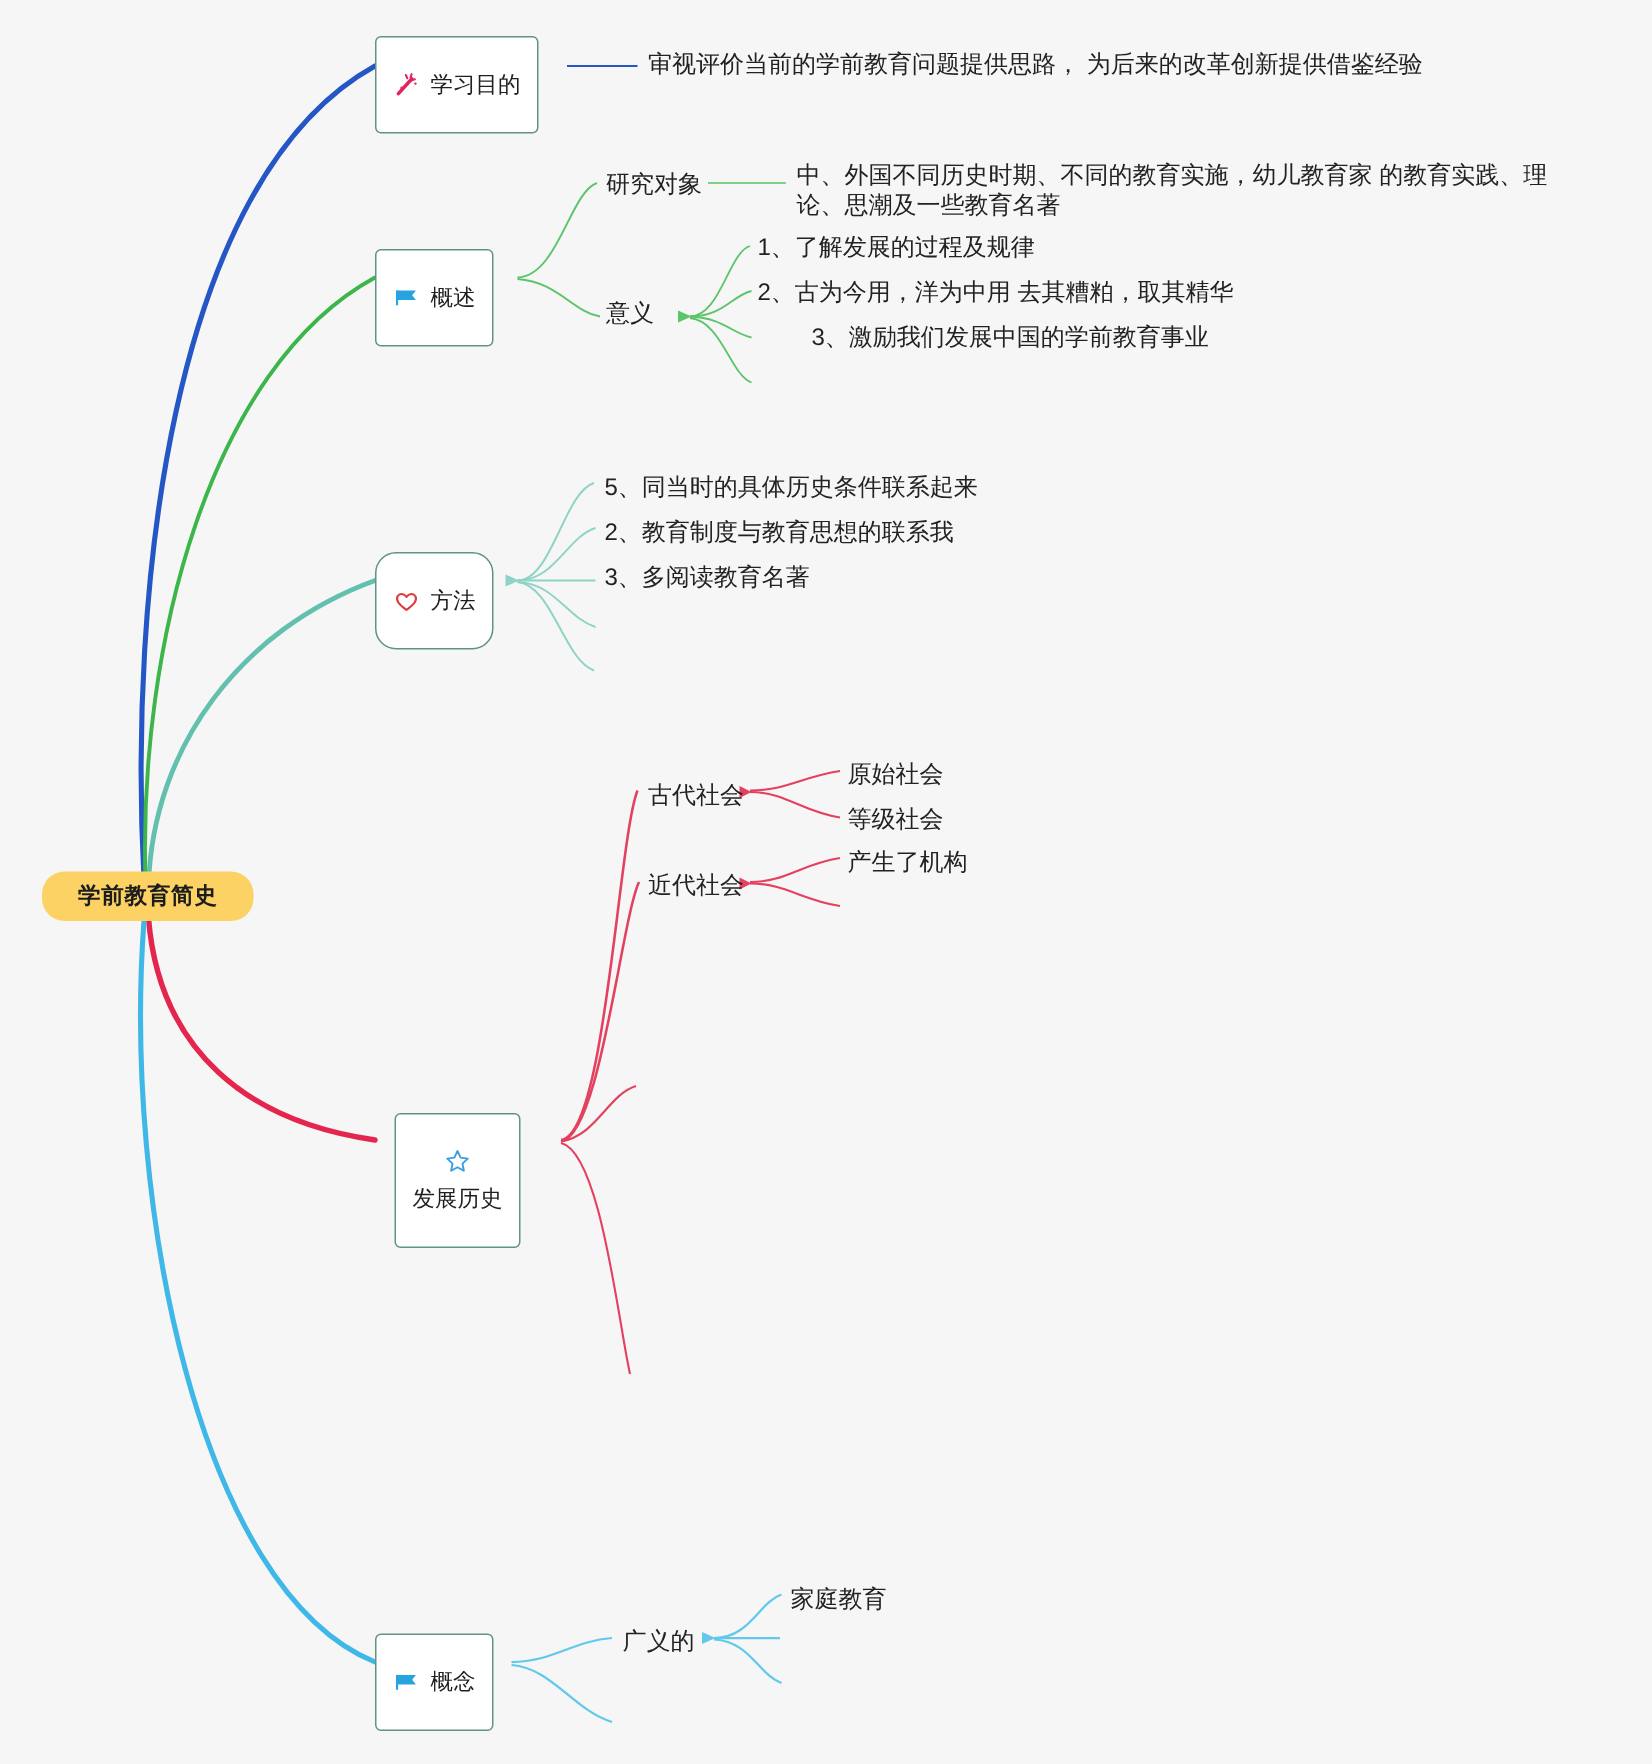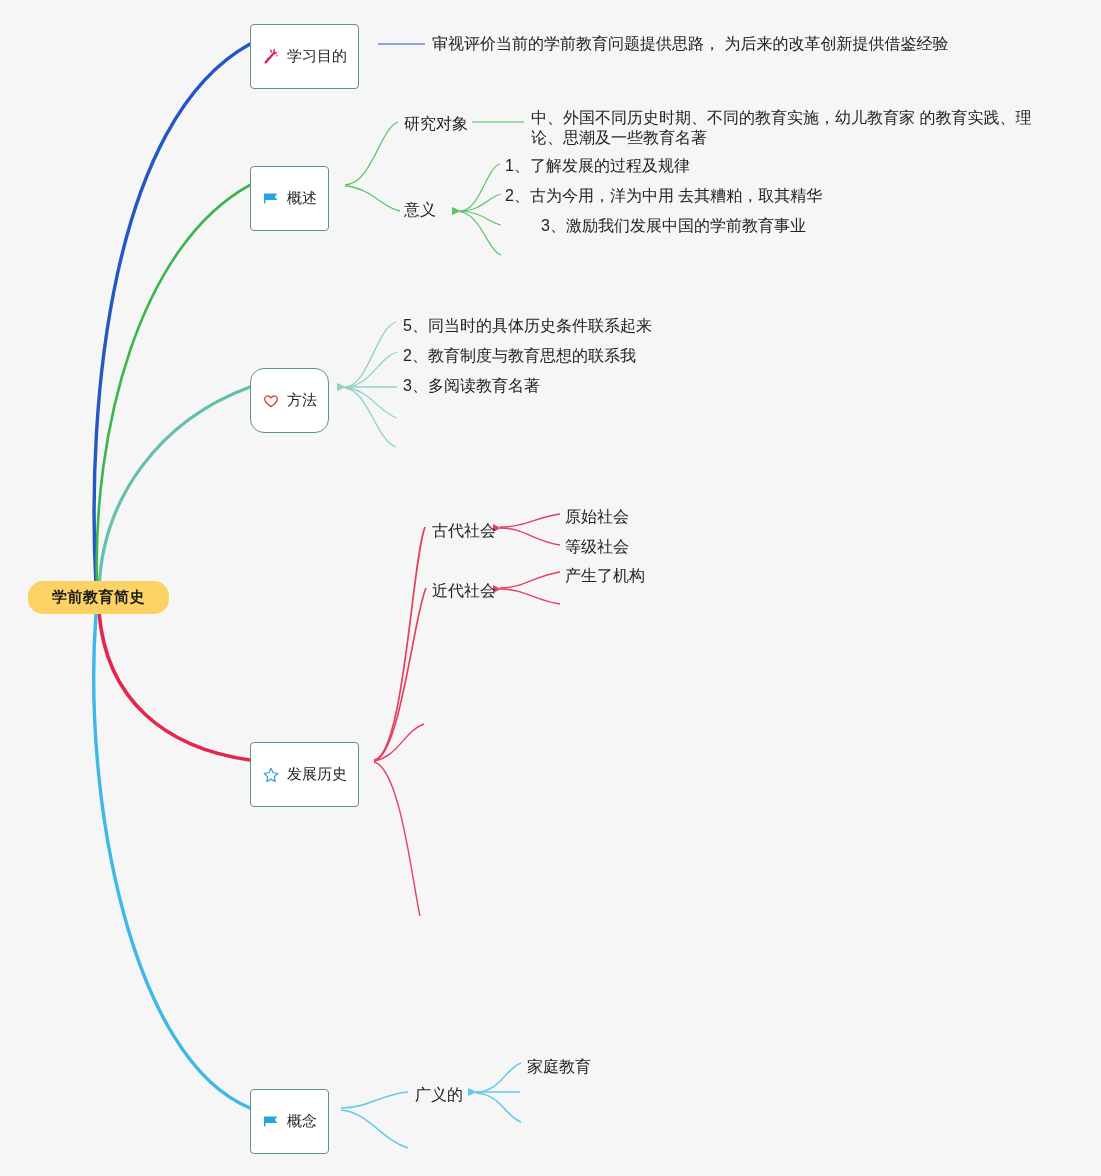--- a/index.html
+++ b/index.html
@@ -157,21 +157,21 @@
         <path d="M10 16.2 C 3.2 11.6 2 8.6 3.4 6.1 C 4.8 3.6 8.2 3.9 10 6.6
                  C 11.8 3.9 15.2 3.6 16.6 6.1 C 18 8.6 16.8 11.6 10 16.2 Z" fill="none" stroke="#e03b3b" stroke-width="1.5" stroke-linejoin="round"></path>
       </svg>
     </span>
     <span>方法</span>
   </div>
   <div class="node" style="left:403px;top:316px;">5、同当时的具体历史条件联系起来</div>
   <div class="node" style="left:403px;top:346px;">2、教育制度与教育思想的联系我</div>
   <div class="node" style="left:403px;top:376px;">3、多阅读教育名著</div>
 
-  <div class="topic" style="left:250px;top:742px;">
+  <div class="topic" style="left:263px;top:742px;flex-direction:column;">
     <span class="ico">
       <svg viewBox="0 0 20 20" width="18" height="18">
         <path d="M10 2.6 L12.3 7.5 L17.6 8.2 L13.7 11.9 L14.7 17.2
                  L10 14.6 L5.3 17.2 L6.3 11.9 L2.4 8.2 L7.7 7.5 Z" fill="none" stroke="#3a9fe0" stroke-width="1.4" stroke-linejoin="round"></path>
       </svg>
     </span>
     <span>发展历史</span>
   </div>
   <div class="node" style="left:432px;top:521px;">古代社会</div>
   <div class="node" style="left:432px;top:581px;">近代社会</div>

